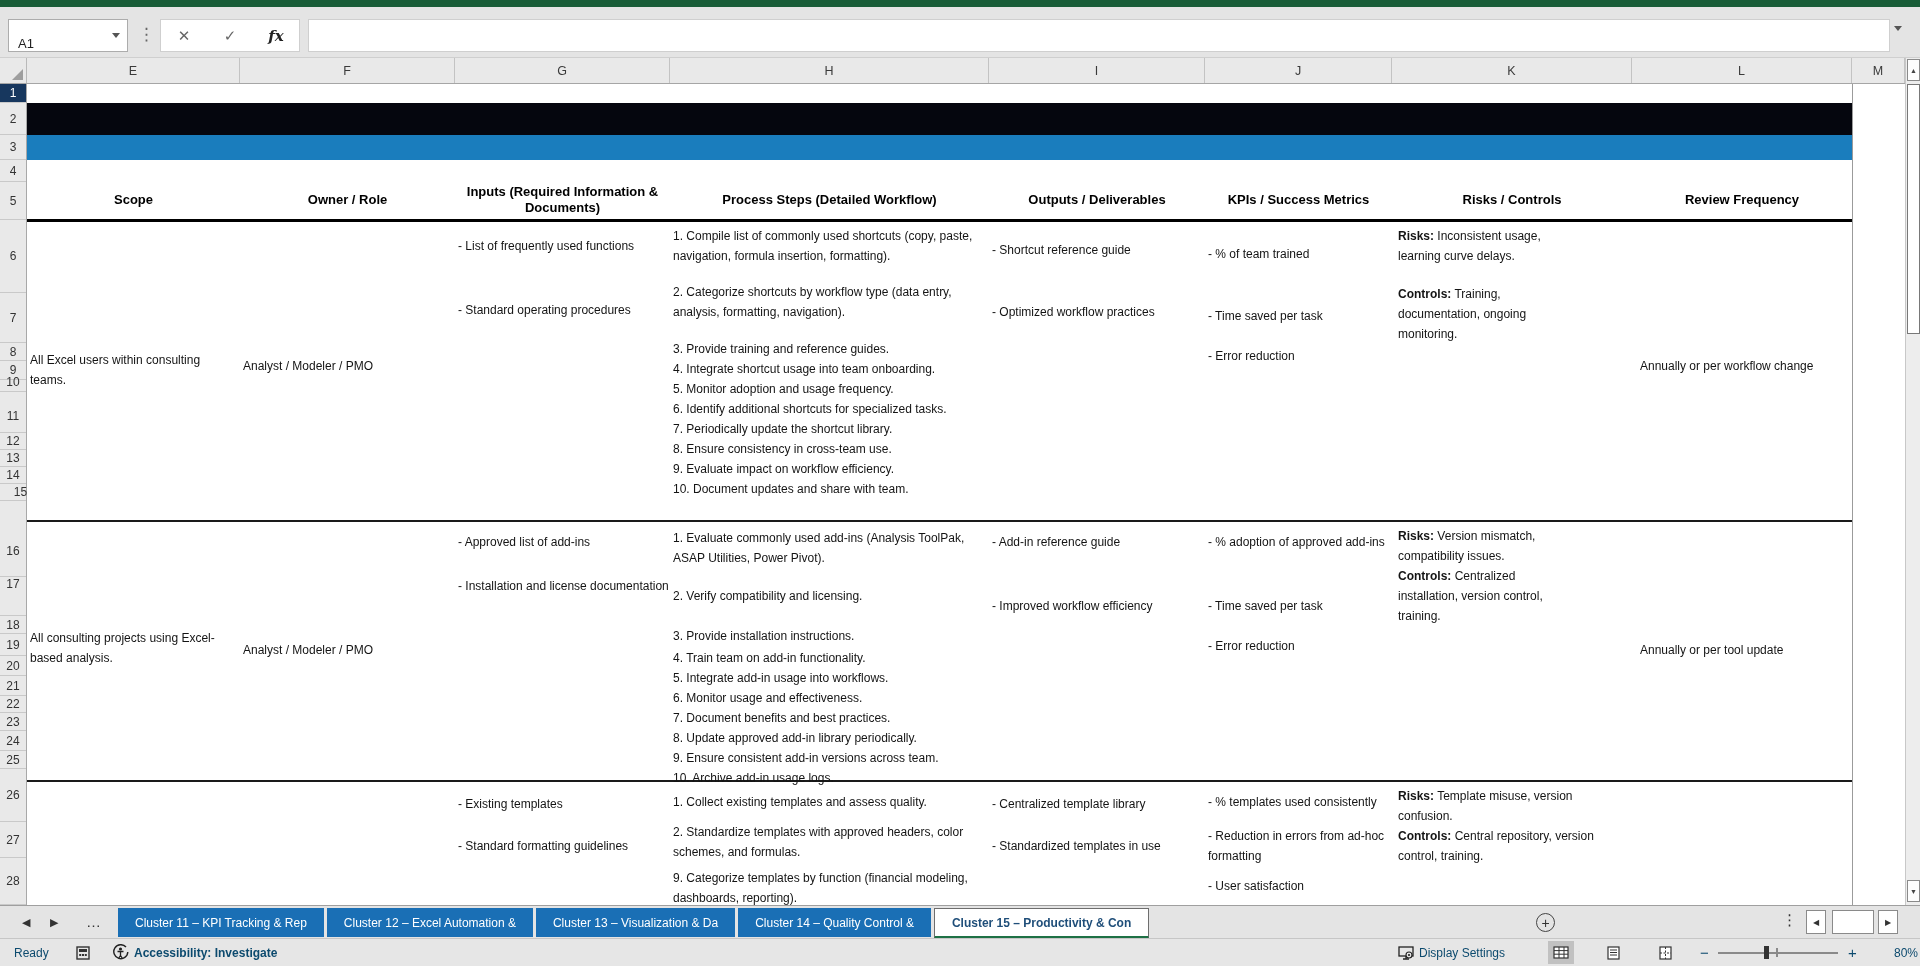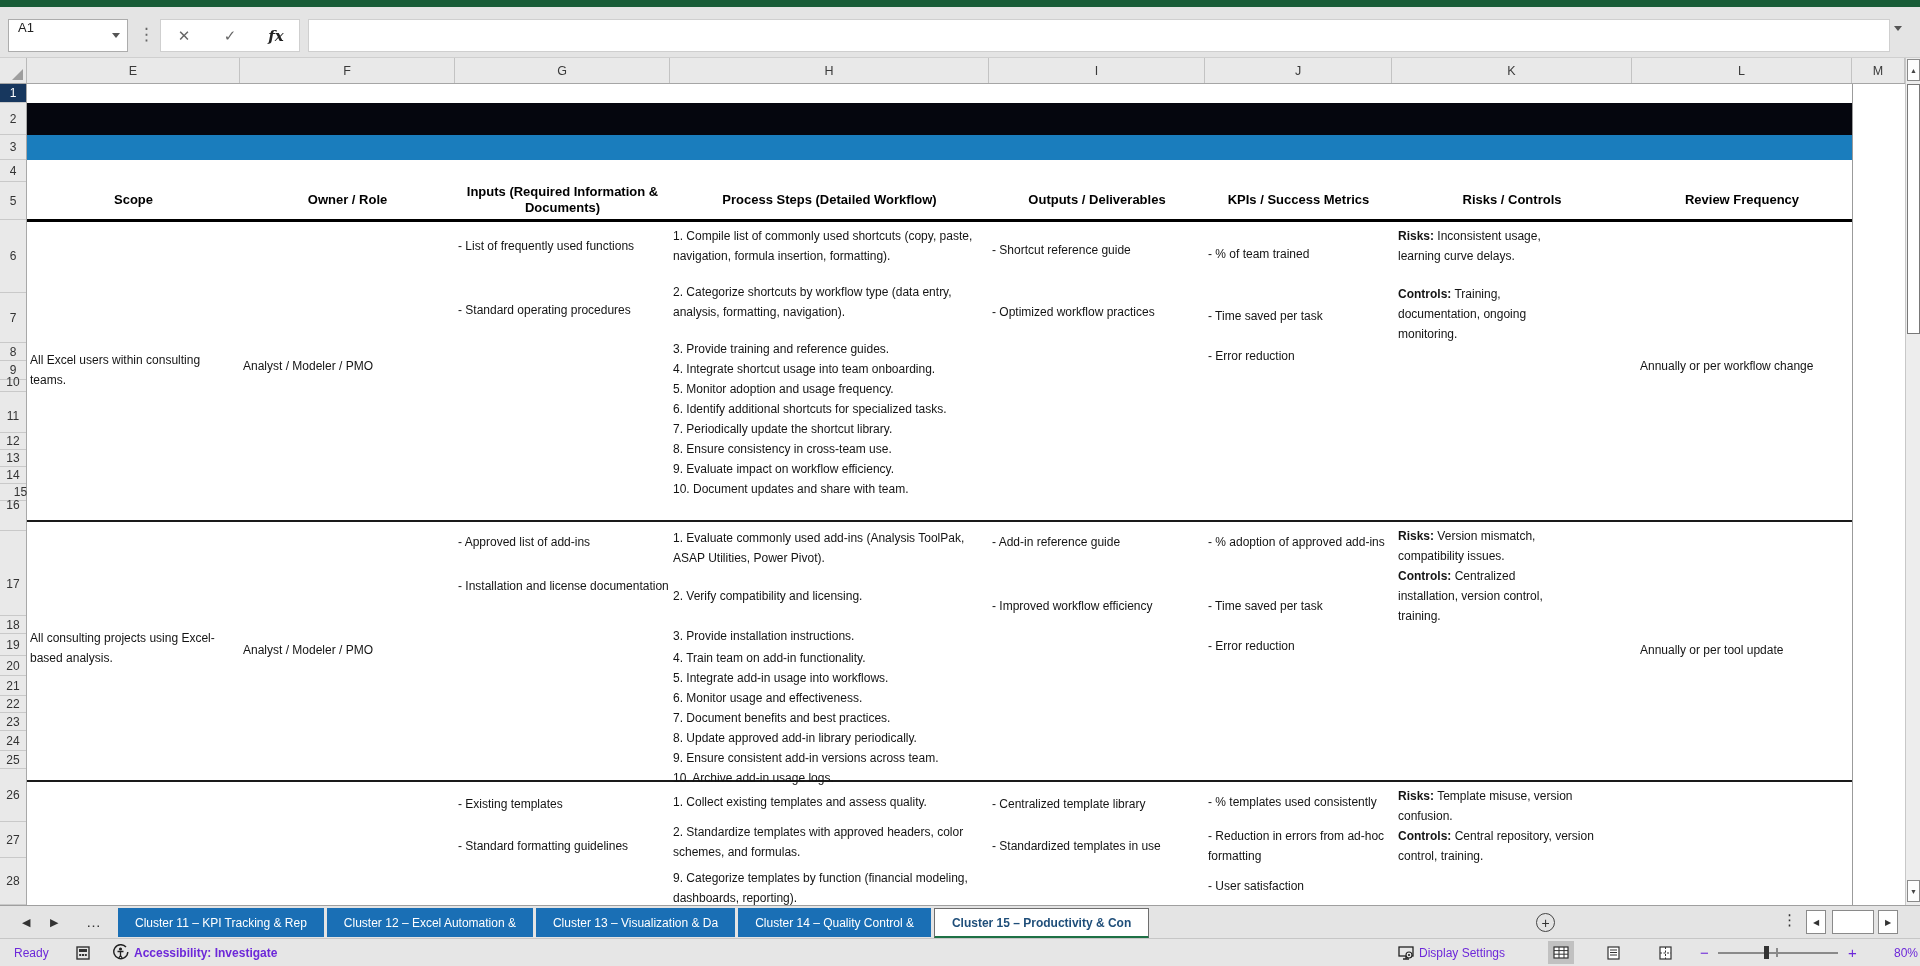--- a/index.html
+++ b/index.html
@@ -1,20 +1,20 @@
 <!DOCTYPE html>
 <html><head>
 <meta charset="utf-8">
 <style>
   html,body{margin:0;padding:0;background:#fff;}
   #app{position:relative;width:1920px;height:966px;font-family:"Liberation Sans",sans-serif;overflow:hidden;background:#fff;user-select:none;}
   
   .top-strip{position:absolute;left:0;top:0;width:1920px;height:7px;background:#185C37;}
   .formula-row{position:absolute;left:0;top:7px;width:1920px;height:51px;background:#E4E4E4;border-bottom:1px solid #CFCFCF;box-sizing:border-box;}
-  .name-box{position:absolute;left:8px;top:12px;width:120px;height:33px;background:#fff;border:1px solid #ACACAC;box-sizing:border-box;display:flex;align-items:flex-start;}
+  .name-box{position:absolute;left:8px;top:12px;width:120px;height:33px;background:#fff;border:1px solid #ACACAC;box-sizing:border-box;display:flex;align-items:flex-end;}
   .name-box .nb-text{flex:1;padding-left:9px;font-size:13px;color:#222;}
   .name-box .nb-drop{width:22px;height:100%;display:flex;align-items:center;justify-content:center;}
   .tri-down{width:0;height:0;border-left:4px solid transparent;border-right:4px solid transparent;border-top:5px solid #555;}
   .fb-dots{position:absolute;left:138px;top:14px;font-size:17px;color:#666;line-height:28px;}
   .fb-btns{position:absolute;left:160px;top:12px;width:140px;height:33px;background:#fff;border:1px solid #CFCFCF;box-sizing:border-box;display:flex;align-items:center;justify-content:space-around;}
   .fb-btn{width:34px;height:28px;display:flex;align-items:center;justify-content:center;font-size:15px;color:#666;}
   .fb-fx{font-family:"DejaVu Serif",serif;font-style:italic;font-weight:bold;color:#222;font-size:15px;}
   .formula-input{position:absolute;left:308px;top:12px;width:1582px;height:33px;background:#fff;border:1px solid #CFCFCF;box-sizing:border-box;font-size:13px;color:#222;padding-left:6px;line-height:31px;}
   .fb-chev{position:absolute;left:1894px;top:24px;}
   
@@ -83,21 +83,21 @@
   .tn-more{position:absolute;left:86px;top:0;height:30px;display:flex;align-items:center;font-size:15px;color:#333;letter-spacing:1px;}
   .tabs-strip{position:absolute;left:118px;top:2px;display:flex;gap:3px;align-items:flex-start;}
   .sheet-tab{height:29px;padding:0 17px;background:#1A6FB5;color:#fff;font-size:12px;display:flex;align-items:center;white-space:nowrap;}
   .sheet-tab.active{background:#fff;color:#1F4E79;font-weight:bold;border:1px solid #6E6E6E;border-bottom:3px solid #1E7145;height:27px;box-sizing:content-box;}
   .add-sheet{position:absolute;left:1536px;top:7px;width:19px;height:19px;border:1.5px solid #444;border-radius:50%;box-sizing:border-box;display:flex;align-items:center;justify-content:center;font-size:14px;color:#333;line-height:1;}
   .tab-opts{position:absolute;left:1782px;top:5px;font-size:15px;color:#333;}
   .hs-btn{position:absolute;top:4px;width:20px;height:24px;background:#fff;border:1px solid #8A8A8A;box-sizing:border-box;display:flex;align-items:center;justify-content:center;font-size:8px;color:#333;}
   .hs-left{left:1806px}.hs-right{left:1878px}
   .hs-thumb{position:absolute;left:1832px;top:4px;width:42px;height:24px;background:#fff;border:1px solid #8A8A8A;box-sizing:border-box;}
   
-  .statusbar{position:absolute;left:0;top:938px;width:1920px;height:28px;background:#E6E6E6;border-top:1px solid #C6C6C6;box-sizing:border-box;font-size:12px;color:#6d28d9;}
+  .statusbar{position:absolute;left:0;top:938px;width:1920px;height:28px;background:#E6E6E6;border-top:1px solid #C6C6C6;box-sizing:border-box;font-size:12px;color:#0c4a6e;}
   .sb-item{position:absolute;top:0;height:27px;display:flex;align-items:center;gap:5px;}
   .sb-ready{left:14px}
   .sb-macro{left:76px}
   .sb-access{left:112px;font-weight:bold;}
   .sb-display{left:1398px}
   .sb-view{top:2px;width:26px;height:23px;display:flex;align-items:center;justify-content:center;}
   .sb-view.selected{background:#C1C1C1;}
   .v1{left:1548px}.v2{left:1600px}.v3{left:1652px}
   .sb-zoomout{left:1700px;font-size:15px;}
   .zoom-track{position:absolute;left:1718px;top:13px;width:120px;height:1.5px;background:#8A8A8A;}
@@ -155,21 +155,21 @@
       <div class="rowhead" style="top: 136px; height: 73px;">6</div>
       <div class="rowhead" style="top: 209px; height: 50px;">7</div>
       <div class="rowhead" style="top: 259px; height: 18px;">8</div>
       <div class="rowhead" style="top: 277px; height: 19px;">9</div>
       <div class="rowhead" style="top: 288px; height: 20px;">10</div>
       <div class="rowhead" style="top: 316px; height: 33px;">11</div>
       <div class="rowhead" style="top: 349px; height: 17px;">12</div>
       <div class="rowhead" style="top: 366px; height: 17px;">13</div>
       <div class="rowhead" style="top: 383px; height: 17px;">14</div>
       <div class="rowhead" style="top: 400px; height: 17px; padding-left: 15px;">15</div>
-      <div class="rowhead" style="top: 395px; height: 52px;">16</div>
+      <div class="rowhead" style="top: 441px; height: 52px;">16</div>
       <div class="rowhead" style="top: 469px; height: 63px;">17</div>
       <div class="rowhead" style="top: 532px; height: 18px;">18</div>
       <div class="rowhead" style="top: 550px; height: 22px;">19</div>
       <div class="rowhead" style="top: 572px; height: 20px;">20</div>
       <div class="rowhead" style="top: 592px; height: 20px;">21</div>
       <div class="rowhead" style="top: 612px; height: 17px;">22</div>
       <div class="rowhead" style="top: 629px; height: 18px;">23</div>
       <div class="rowhead" style="top: 647px; height: 20px;">24</div>
       <div class="rowhead" style="top: 667px; height: 18px;">25</div>
       <div class="rowhead" style="top: 685px; height: 53px;">26</div>

